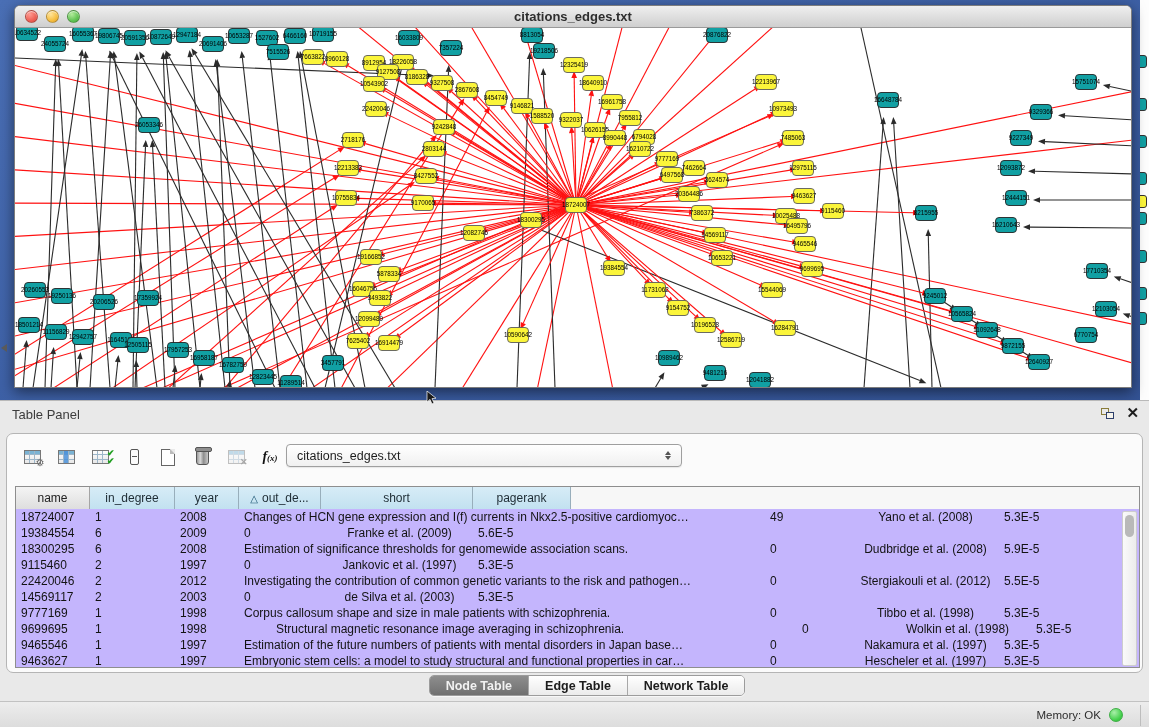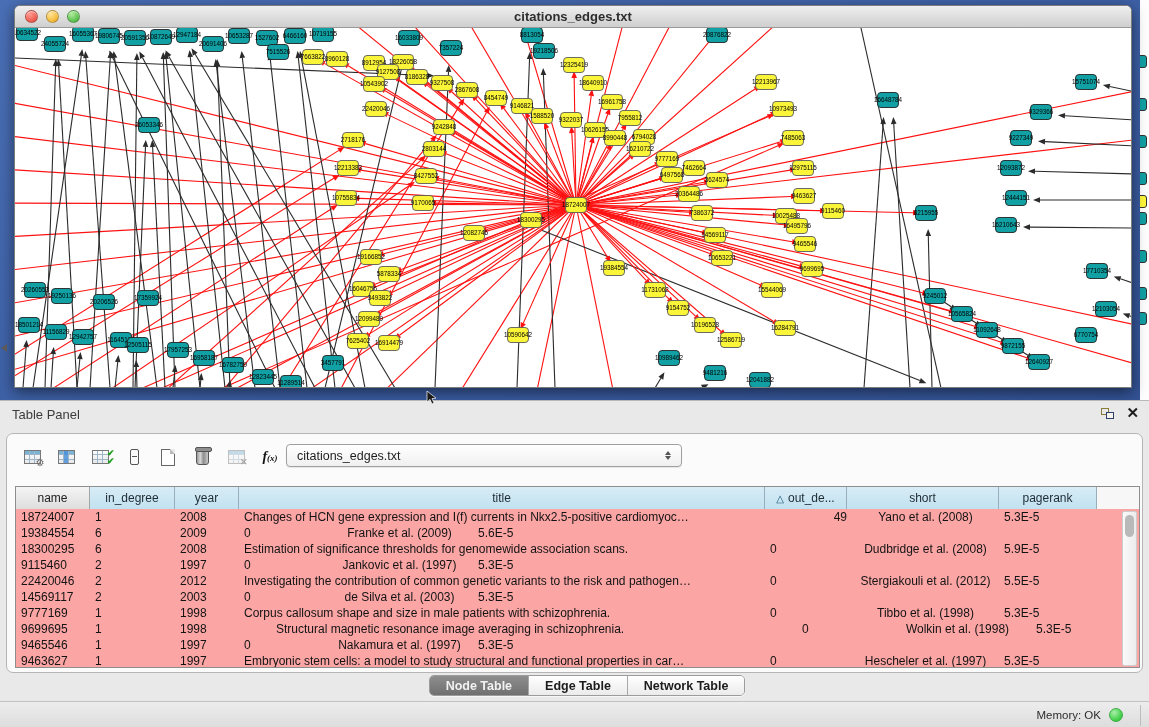--- a/index.html
+++ b/index.html
@@ -92,21 +92,21 @@
     display:flex; align-items:center; padding:0 10px; box-shadow:0 1px 1px rgba(0,0,0,.08); }
   .dropdown .val { font-size:12.5px; color:#1d1d1d; flex:1; }
   .dd-arrows { display:flex; flex-direction:column; gap:1px; align-items:center; }
   .dd-arrows i { width:0; height:0; border-left:3.5px solid transparent;
     border-right:3.5px solid transparent; }
   .dd-arrows .up { border-bottom:4px solid #555; }
   .dd-arrows .dn { border-top:4px solid #555; }
 
   
   .table-wrap { position:absolute; left:8px; top:52px; width:1125px; height:182px;
-    border:1px solid #8e8e8e; background:#fca5a5; overflow:hidden; }
+    border:1px solid #8e8e8e; background:#c4b5fd; overflow:hidden; }
   .thead { display:flex; height:22px; border-bottom:1px solid #8fa3ad; }
   .th { height:22px; display:flex; align-items:center; justify-content:center;
     font-size:12px; color:#1d2b33; border-right:1px solid #98aebb;
     background:linear-gradient(#d7ecf7,#c2e1f0); overflow:hidden; white-space:nowrap; }
   .th.plain { background:linear-gradient(#f4f4f4,#dedede); border-right:1px solid #a5a5a5; color:#222; }
   .th.filler { background:#f7f7f7; border-right:none; }
   .sort-glyph { color:#16506e; margin-right:4px; font-size:10px; }
   .trow { display:flex; height:16px; align-items:center; }
   .td { font-size:12px; color:#131313; height:16px; line-height:16px; white-space:nowrap;
     overflow:hidden; padding-left:5px; }
@@ -764,33 +764,32 @@
             <i class="up"></i>
             <i class="dn"></i>
           </span>
       </div>
 
       <div class="table-wrap">
         <div class="thead" id="thead">
             <div class="th plain" style="width: 74px;">name</div>
             <div class="th" style="width: 85px;">in_degree</div>
             <div class="th" style="width: 64px;">year</div>
-            <div class="th" style="width: 526px;">title</div>
             <div class="th" style="width: 82px;"><span class="sort-glyph">△</span>out_de...</div>
             <div class="th" style="width: 152px;">short</div>
             <div class="th" style="width: 98px;">pagerank</div>
             <div class="th filler" style="flex: 1 1 0%;"></div>
           </div>
         <div id="tbody">
             <div class="trow">
               <div class="td" style="width: 74px; text-align: left;">18724007</div>
               <div class="td" style="width: 85px; text-align: left;">1</div>
               <div class="td" style="width: 64px; text-align: left;">2008</div>
               <div class="td" style="width: 526px; text-align: left;">Changes of HCN gene expression and I(f) currents in Nkx2.5-positive cardiomyoc…</div>
-              <div class="td" style="width: 82px; text-align: right;">49</div>
+              <div class="td" style="width: 82px; text-align: left;">49</div>
               <div class="td" style="width: 152px; text-align: center;">Yano et al. (2008)</div>
               <div class="td" style="width: 98px; text-align: left;">5.3E-5</div>
             </div>
             <div class="trow">
               <div class="td" style="width: 74px; text-align: left;">19384554</div>
               <div class="td" style="width: 85px; text-align: left;">6</div>
               <div class="td" style="width: 64px; text-align: left;">2009</div>
               <div class="td" style="width: 82px; text-align: left;">0</div>
               <div class="td" style="width: 152px; text-align: center;">Franke et al. (2009)</div>
               <div class="td" style="width: 98px; text-align: left;">5.6E-5</div>
@@ -844,20 +843,21 @@
               <div class="td" style="width: 64px; text-align: left;">1998</div>
               <div class="td" style="width: 526px; text-align: left; margin-left: 32px;">Structural magnetic resonance image averaging in schizophrenia.</div>
               <div class="td" style="width: 82px; text-align: left;">0</div>
               <div class="td" style="width: 152px; text-align: center;">Wolkin et al. (1998)</div>
               <div class="td" style="width: 98px; text-align: left;">5.3E-5</div>
             </div>
             <div class="trow">
               <div class="td" style="width: 74px; text-align: left;">9465546</div>
               <div class="td" style="width: 85px; text-align: left;">1</div>
               <div class="td" style="width: 64px; text-align: left;">1997</div>
+              <div class="td" style="width: 526px; text-align: left;">Estimation of the future numbers of patients with mental disorders in Japan base…</div>
               <div class="td" style="width: 82px; text-align: left;">0</div>
               <div class="td" style="width: 152px; text-align: center;">Nakamura et al. (1997)</div>
               <div class="td" style="width: 98px; text-align: left;">5.3E-5</div>
             </div>
             <div class="trow">
               <div class="td" style="width: 74px; text-align: left;">9463627</div>
               <div class="td" style="width: 85px; text-align: left;">1</div>
               <div class="td" style="width: 64px; text-align: left;">1997</div>
               <div class="td" style="width: 526px; text-align: left;">Embryonic stem cells: a model to study structural and functional properties in car…</div>
               <div class="td" style="width: 82px; text-align: left;">0</div>

